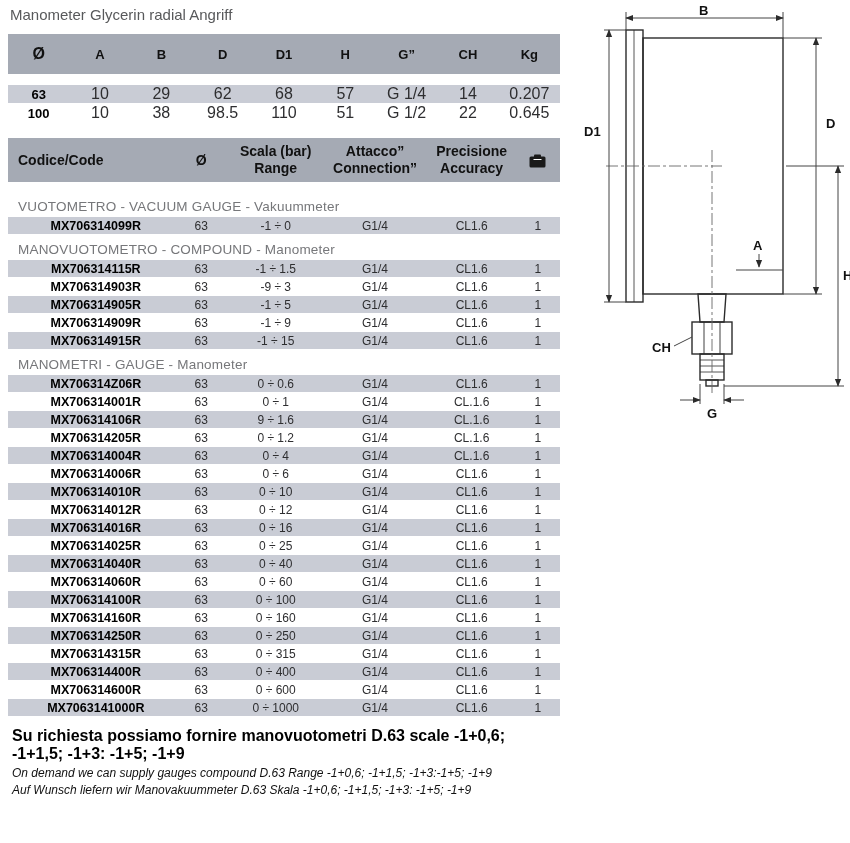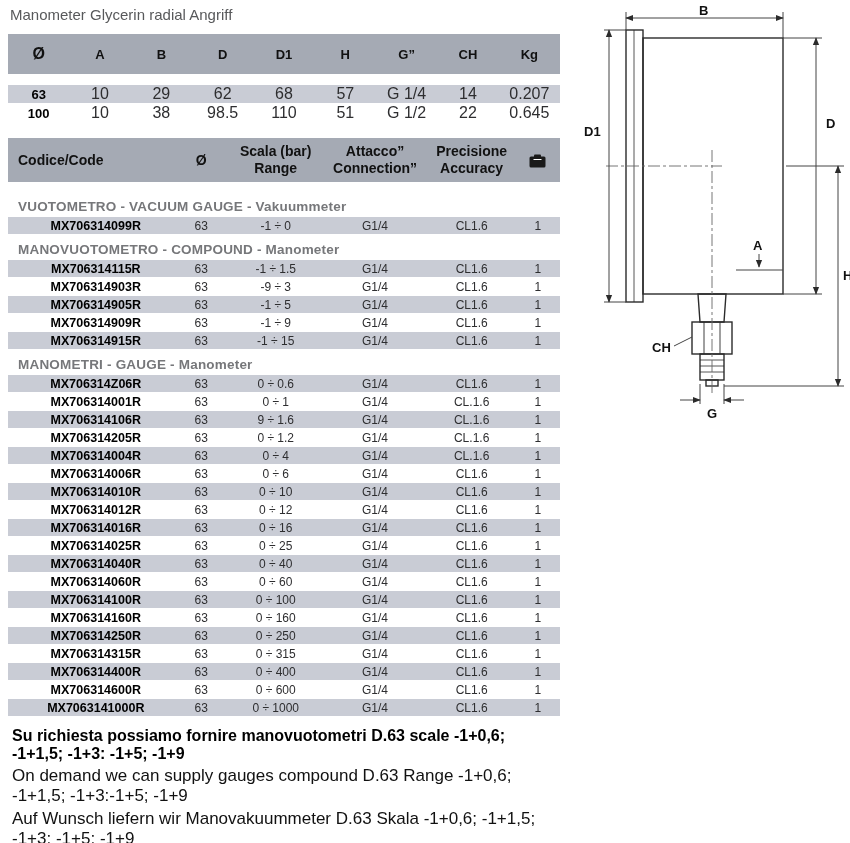--- a/index.html
+++ b/index.html
@@ -30,28 +30,28 @@
   .codes { margin-top:14px; }
   .codes th { background:var(--header-bg,#a5aab4); vertical-align:middle; text-align:center; height:44px; color:#111; font-weight:bold; }
   .codes th.h-code { text-align:left; padding-left:10px; font-size:14px; }
   .codes th.h-dia { font-size:14px; }
   .codes th.h-small { font-size:14px; line-height:1.2; white-space:pre-line; }
   .codes tbody::before { content:""; display:table-row; height:8px; }
   .codes td { height:17px; font-size:12px; text-align:center; color:#2e2e30; vertical-align:middle; }
   .codes td.code-cell { text-align:center; padding-left:10px; font-weight:bold; color:#000; font-size:12.5px; }
   .codes tr.section-row td {
     background:#fff; color:var(--section-text,#76777a); font-size:13.5px;
-    text-align:left; padding:6px 0 2px 10px; height:24px; letter-spacing:.2px;font-weight:bold;
+    text-align:left; padding:6px 0 2px 10px; height:24px; letter-spacing:.2px;
   }
   tr.shaded td { background:var(--row-alt-bg,#c9ccd5); }
 
   
   .notes { margin-top:10px; padding-left:4px; }
   .note-bold { font-weight:bold; font-size:16px; color:#000; margin-bottom:3px; }
-  .note-italic { font-size:17px; color:#111; margin-bottom:3px; }
+  .note-italic { font-style:italic; font-size:12px; color:#111; margin-bottom:3px; }
 
   .pack { display:inline-block; vertical-align:middle; }
 </style>
 </head>
 <body>
 
 <div class="page">
   <div class="left">
 
     <div class="title">Manometer Glycerin radial Angriff</div>

